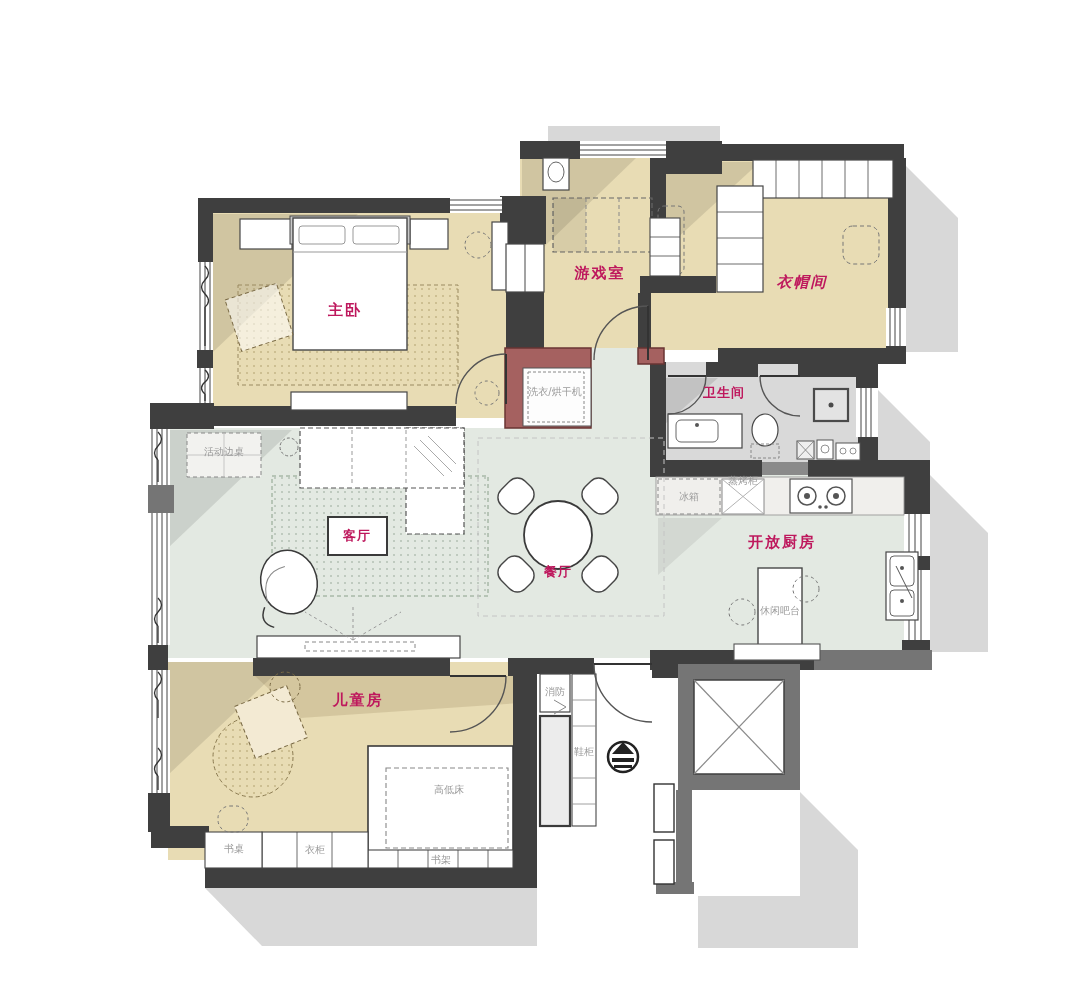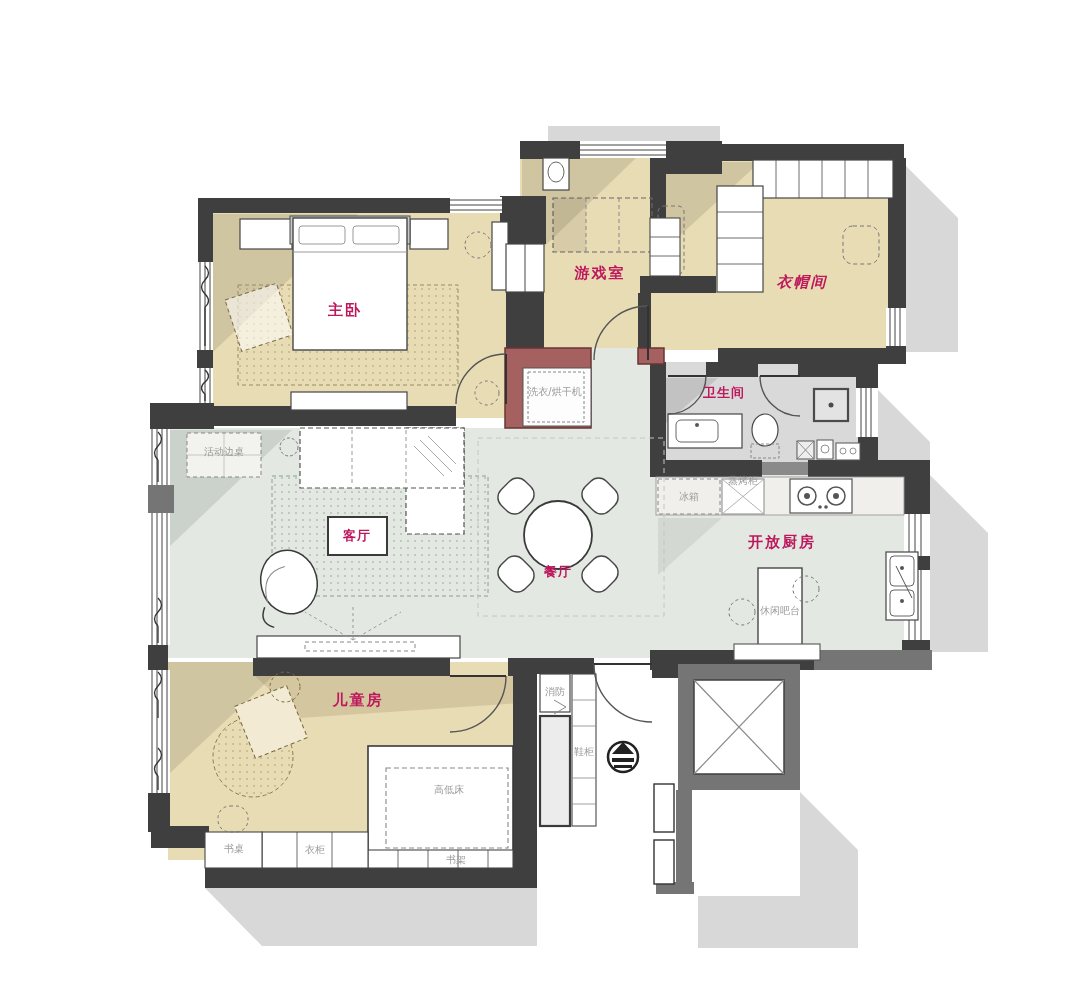--- a/index.html
+++ b/index.html
@@ -409,16 +409,16 @@
 <div class="lbl" style="left:358px;top:664px;margin-top:36px;">儿童房</div>
 
 <div class="lbl tiny" style="left:555px;top:392px;">洗衣/烘干机</div>
 <div class="lbl small" style="left:689px;top:497px;">冰箱</div>
 <div class="lbl small" style="left:743px;top:481px;">蒸烤柜</div>
 <div class="lbl small" style="left:780px;top:611px;text-align:right;">休闲吧台</div>
 <div class="lbl small" style="left:224px;top:452px;">活动边桌</div>
 <div class="lbl small" style="left:449px;top:790px;">高低床</div>
 <div class="lbl small" style="left:234px;top:849px;">书桌</div>
 <div class="lbl small" style="left:315px;top:850px;text-align:right;">衣柜</div>
-<div class="lbl small" style="left:456px;top:860px;">书架</div>
+<div class="lbl small" style="left:441px;top:860px;">书架</div>
 <div class="lbl tiny" style="left:555px;top:692px;">消防</div>
 <div class="lbl tiny" style="left:584px;top:752px;">鞋柜</div>
 </div>
 
 </body></html>

